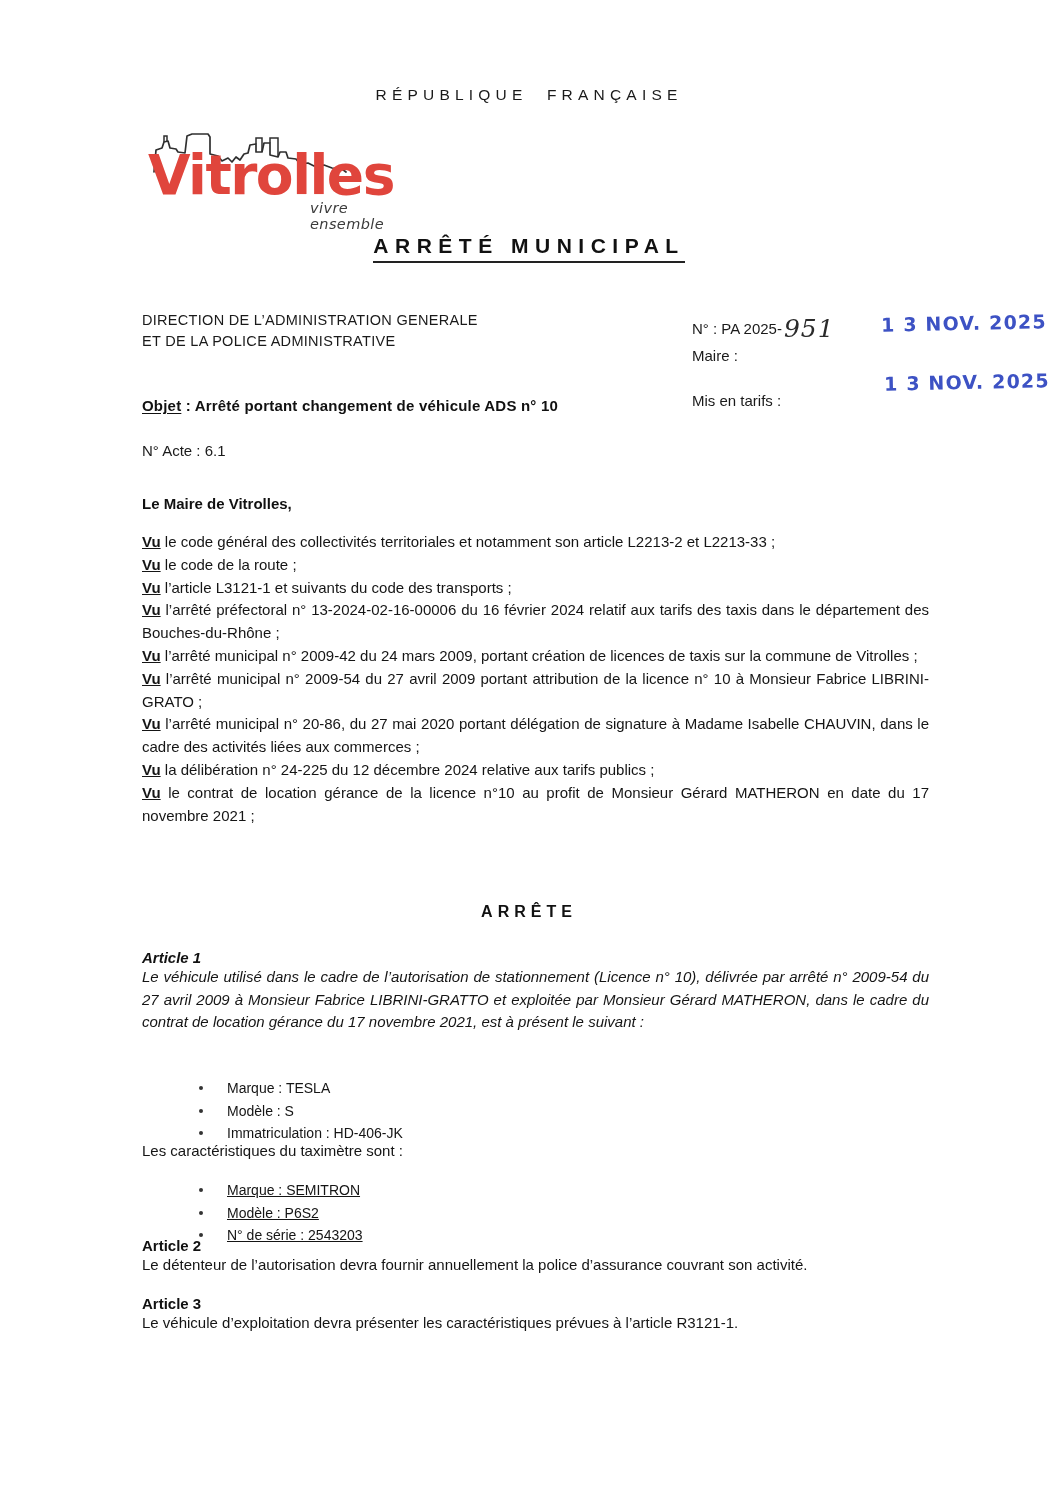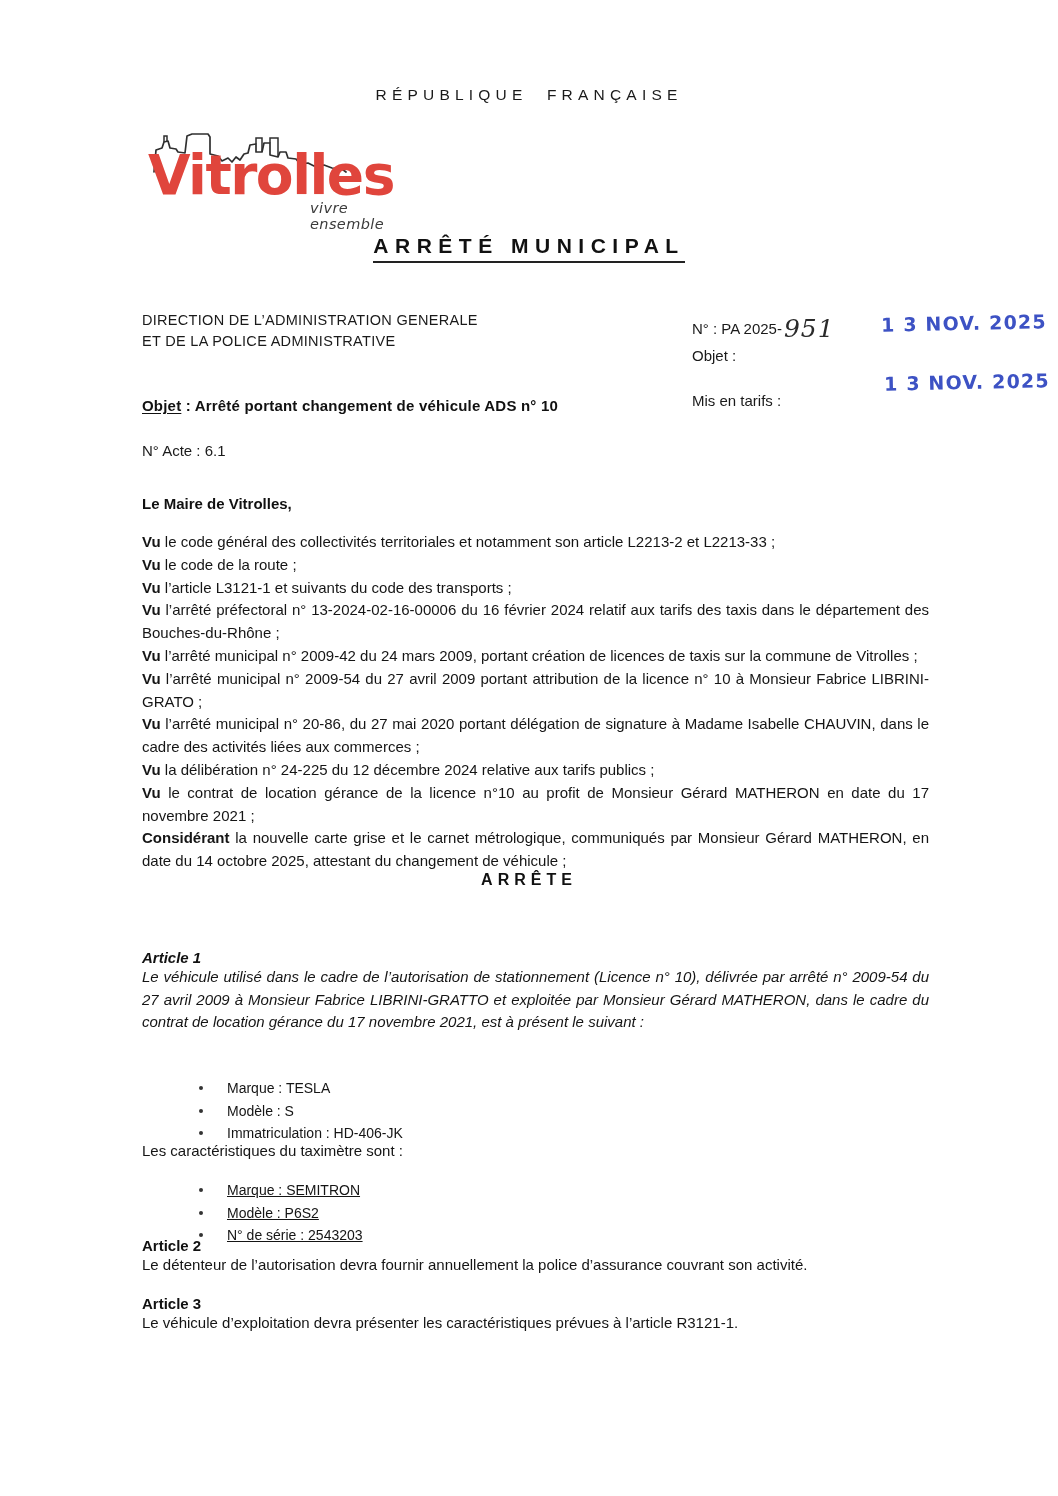--- a/index.html
+++ b/index.html
@@ -174,26 +174,26 @@
     left: 142px;
     width: 787px;
     font-size: 15px;
     line-height: 1.52;
     color: #151515;
     text-align: justify;
   }
   .vu-block p {
     margin: 0;
   }
-  .vu-block b { font-weight: 700; }
+  .vu-block b { font-weight: 700; text-decoration: underline; }
   sup { font-size: 0.66em; vertical-align: super; }
 
   .arrete-head {
     position: absolute;
-    top: 871px;
+    top: 903px;
     left: 0;
     width: 1058px;
     text-align: center;
     font-size: 16px;
     font-weight: 700;
     letter-spacing: 5px;
     color: #111;
   }
 
   .art-title {
@@ -309,21 +309,21 @@
 
   <div class="dept">
     <div>DIRECTION DE L’ADMINISTRATION GENERALE</div>
     <div>ET DE LA POLICE ADMINISTRATIVE</div>
   </div>
 
   <div class="meta">
     <div class="num-line">
       <span>N° : PA 2025-</span><span class="handwritten">951</span>
     </div>
-    <div>Objet :</div>
+    <div>Maire :</div>
     <div class="online-label">Mis en tarifs :</div>
   </div>
 
   <div class="stamp stamp-date">1 3 NOV. 2025</div>
   <div class="stamp stamp-online">1 3 NOV. 2025</div>
 
   <div class="objet">
     <u>Objet</u><span> : Arrêté portant changement de véhicule ADS n° 10</span>
   </div>
 
@@ -334,21 +334,20 @@
   <div class="vu-block" id="visas">
       <p><b>Vu</b><span> le code général des collectivités territoriales et notamment son article L2213-2 et L2213-33 ;</span></p>
       <p><b>Vu</b><span> le code de la route ;</span></p>
       <p><b>Vu</b><span> l’article L3121-1 et suivants du code des transports ;</span></p>
       <p><b>Vu</b><span> l’arrêté préfectoral n° 13-2024-02-16-00006 du 16 février 2024 relatif aux tarifs des taxis dans le département des Bouches-du-Rhône ;</span></p>
       <p><b>Vu</b><span> l’arrêté municipal n° 2009-42 du 24 mars 2009, portant création de licences de taxis sur la commune de Vitrolles ;</span></p>
       <p><b>Vu</b><span> l’arrêté municipal n° 2009-54 du 27 avril 2009 portant attribution de la licence n° 10 à Monsieur Fabrice LIBRINI-GRATO ;</span></p>
       <p><b>Vu</b><span> l’arrêté municipal n° 20-86, du 27 mai 2020 portant délégation de signature à Madame Isabelle CHAUVIN, dans le cadre des activités liées aux commerces ;</span></p>
       <p><b>Vu</b><span> la délibération n° 24-225 du 12 décembre 2024 relative aux tarifs publics ;</span></p>
       <p><b>Vu</b><span> le contrat de location gérance de la licence n°10 au profit de Monsieur Gérard MATHERON en date du 17 novembre 2021 ;</span></p>
-      <p><b>Considérant</b><span> la nouvelle carte grise et le carnet métrologique, communiqués par Monsieur Gérard MATHERON, en date du 14 octobre 2025, attestant du changement de véhicule ;</span></p>
     </div>
 
   <div class="arrete-head">ARRÊTE</div>
 
   <div class="article1">
     <p class="art-title">Article 1</p>
     <p class="art-body">Le véhicule utilisé dans le cadre de l’autorisation de stationnement (Licence n° 10), délivrée par arrêté n° 2009-54 du 27 avril 2009 à Monsieur Fabrice LIBRINI-GRATTO et exploitée par Monsieur Gérard MATHERON, dans le cadre du contrat de location gérance du 17 novembre 2021, est à présent le suivant :</p>
   </div>
 
   <ul class="bullets vehicle-bullets" id="vehicle-list">

